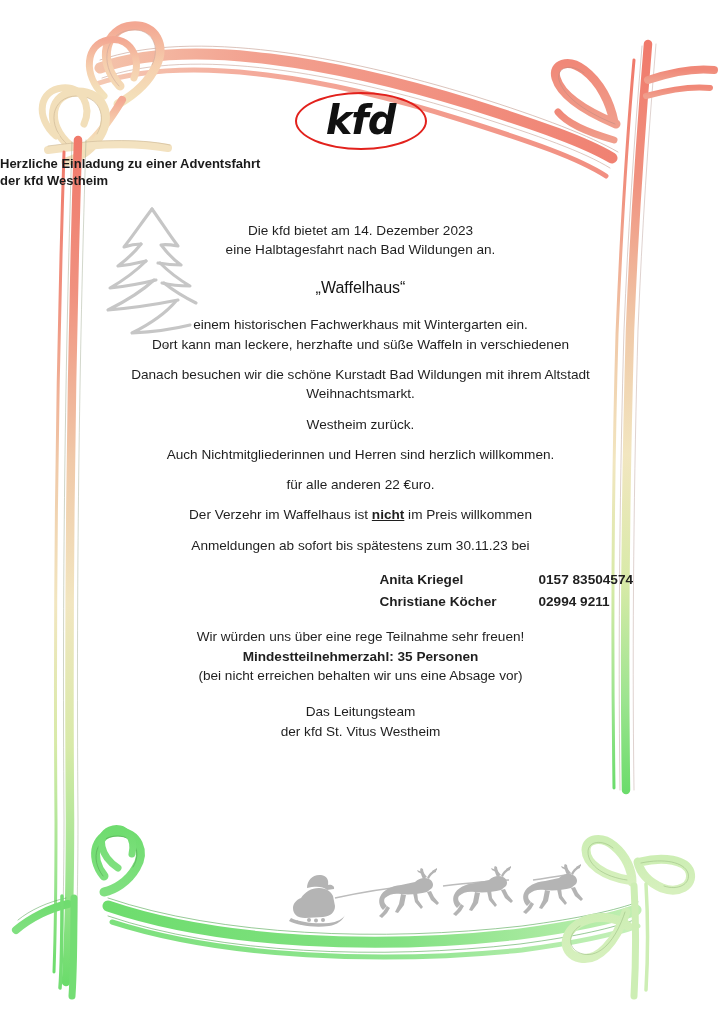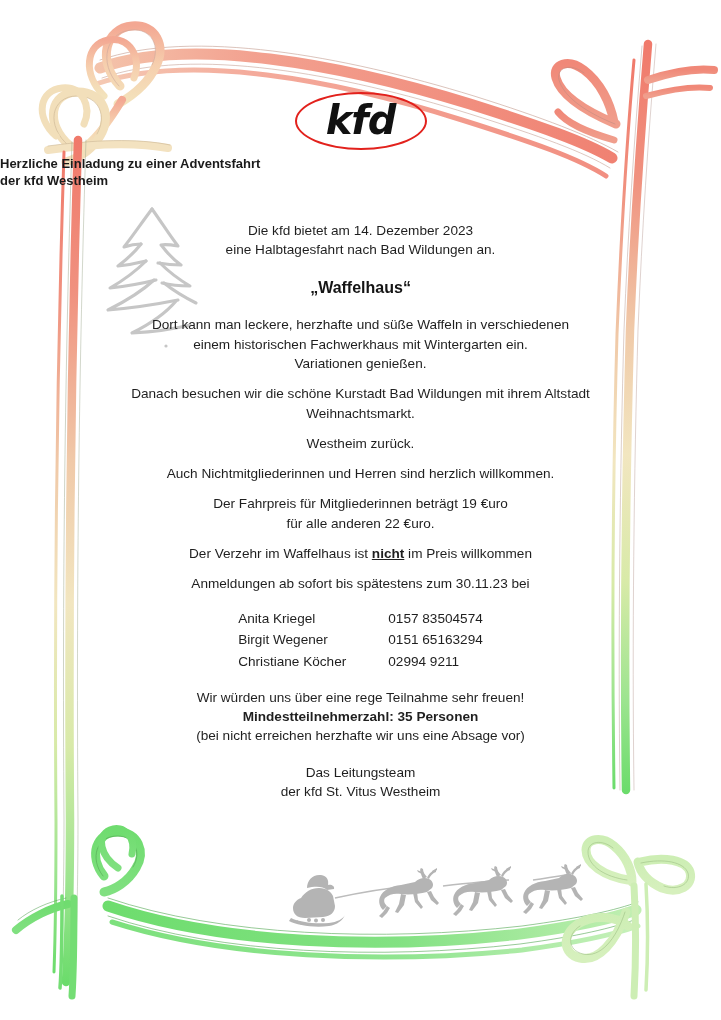--- a/index.html
+++ b/index.html
@@ -98,34 +98,35 @@
     margin-top: 10px;
   }
   .para {
     margin: 0 0 11px 0;
   }
   .para .ln { display: block; }
 
   .venue {
     margin: 17px 0 16px 0;
     font-size: 16px;
-    font-weight: bold;
+    font-weight: normal;
     color: #141414;
   }
 
   .u-bold {
     font-weight: bold;
     text-decoration: underline;
   }
 
   
   #contacts {
     margin: 15px 0 14px 0;
     display: flex;
-    justify-content: center;
+    justify-content: flex-end;
+    font-weight: bold;
   }
   #contacts table {
     border-collapse: collapse;
     font-size: 13.6px;
     color: #1f1f1f;
   }
   #contacts td {
     padding: 0 0 2px 0;
     text-align: left;
     white-space: nowrap;
@@ -357,71 +358,65 @@
 
       <p class="para">
         <span class="ln">Die kfd bietet am 14. Dezember 2023</span>
         <span class="ln">eine Halbtagesfahrt nach Bad Wildungen an.</span>
       </p>
 
 
       <p class="venue">„Waffelhaus“</p>
 
       <p class="para">
+        <span class="ln">einem historischen Fachwerkhaus mit Wintergarten ein.</span>
         <span class="ln">Dort kann man leckere, herzhafte und süße Waffeln in verschiedenen</span>
-        <span class="ln">einem historischen Fachwerkhaus mit Wintergarten ein.</span>
-        <span class="ln">Variationen genießen.</span>
       </p>
 
       <p class="para">
         <span class="ln">Danach besuchen wir die schöne Kurstadt Bad Wildungen mit ihrem Altstadt</span>
         <span class="ln">Weihnachtsmarkt.</span>
       </p>
 
       <p class="para">
         <span class="ln">Westheim zurück.</span>
       </p>
 
 
       <p class="para">Auch Nichtmitgliederinnen und Herren sind herzlich willkommen.</p>
 
       <p class="para">
-        <span class="ln">Der Fahrpreis für Mitgliederinnen beträgt 19 €uro</span>
         <span class="ln">für alle anderen 22 €uro.</span>
       </p>
 
       <p class="para">
         <span>Der Verzehr im Waffelhaus ist </span><span class="u-bold">nicht</span><span> im Preis willkommen</span>
       </p>
 
       <p class="para">Anmeldungen ab sofort bis spätestens zum 30.11.23 bei</p>
 
       <div id="contacts">
         <table>
           <tbody>
             <tr>
               <td class="c-name">Anita Kriegel</td>
               <td class="c-phone">0157 83504574</td>
             </tr>
             <tr>
-              <td class="c-name">Birgit Wegener</td>
-              <td class="c-phone">0151 65163294</td>
-            </tr>
-            <tr>
               <td class="c-name">Christiane Köcher</td>
               <td class="c-phone">02994 9211</td>
             </tr>
           </tbody>
         </table>
       </div>
 
       <p class="para closing">
         <span class="ln">Wir würden uns über eine rege Teilnahme sehr freuen!</span>
         <span class="ln bold-ln">Mindestteilnehmerzahl: 35 Personen</span>
-        <span class="ln">(bei nicht erreichen herzhafte wir uns eine Absage vor)</span>
+        <span class="ln">(bei nicht erreichen behalten wir uns eine Absage vor)</span>
       </p>
 
       <p class="para signoff">
         <span class="ln">Das Leitungsteam</span>
         <span class="ln">der kfd St. Vitus Westheim</span>
       </p>
 
     </div>
   </div>
 </div>

